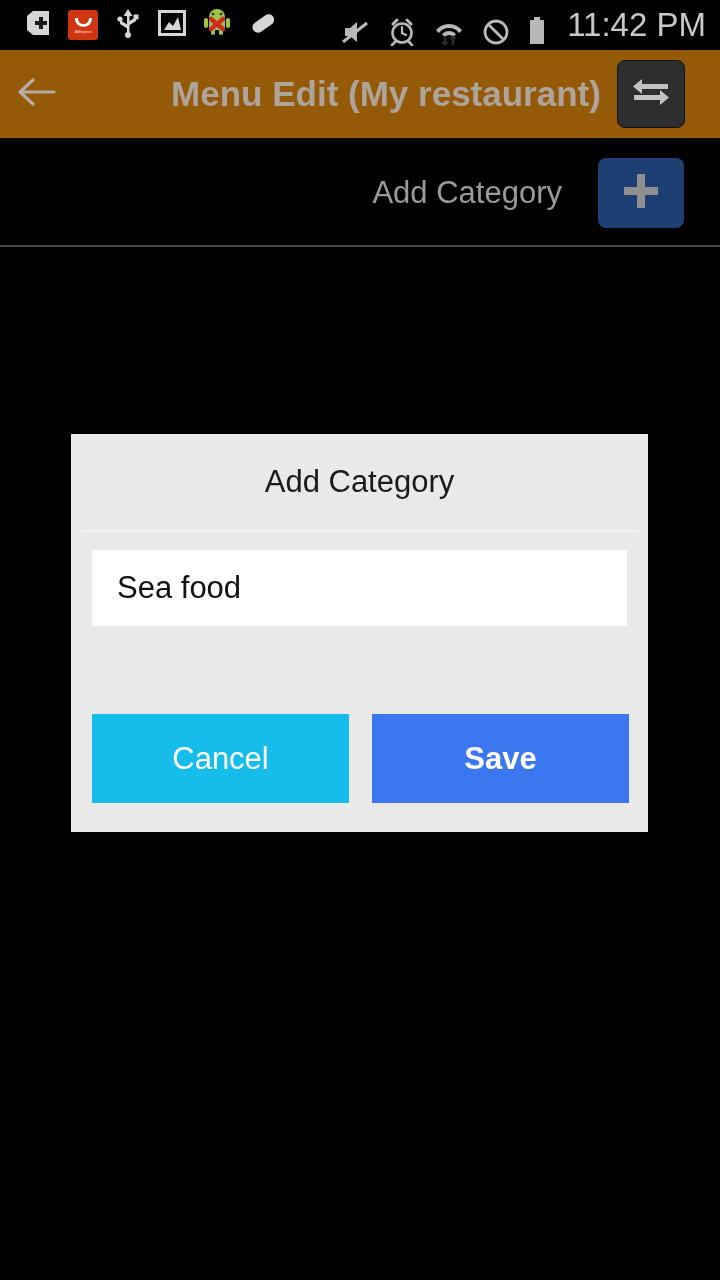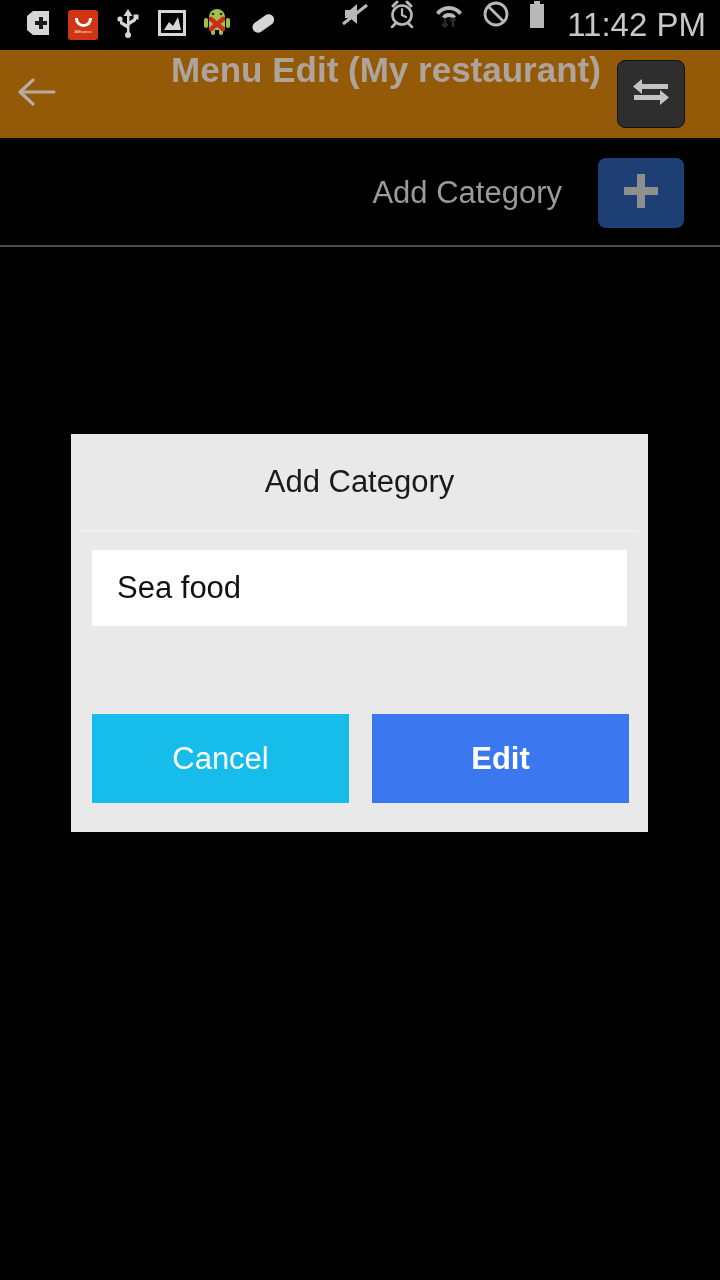--- a/index.html
+++ b/index.html
@@ -23,21 +23,21 @@
     display: flex; align-items: center;
   }
   .status-left {
     display: flex; align-items: center;
     gap: 16px;
     padding-left: 24px;
   }
   .status-right {
     position: absolute; right: 14px; top: 0;
     height: 50px;
-    display: flex; align-items: flex-start; gap: 16px;
+    display: flex; align-items: flex-end; gap: 16px;
   }
   .sicon { display: block; }
 
   .ali-logo {
     width: 30px; height: 30px;
     background: #cf3513;
     border-radius: 3px;
     display: flex; flex-direction: column;
     align-items: center; justify-content: center;
     position: relative;
@@ -61,21 +61,21 @@
     letter-spacing: 0px;
     line-height: 50px;
     margin-left: 4px;
   }
 
   
   .app-bar {
     position: absolute; top: 50px; left: 0;
     width: 720px; height: 88px;
     background: #955a08;
-    display: flex; 
+    display: flex; align-items: center;
   }
   .back-btn {
     width: 72px; height: 88px;
     display: flex; align-items: center; justify-content: center;
   }
   .app-title {
     flex: 1;
     text-align: center;
     color: #ada49c;
     font-size: 35px;
@@ -318,17 +318,17 @@
 
   <div class="dialog">
     <div class="dialog-title">Add Category</div>
     <div class="dialog-title-divider"></div>
     <div class="dialog-body">
       <input class="cat-input" type="text" value="Sea food" style="">
       
     </div>
     <div class="dialog-actions">
       <button class="btn btn-cancel">Cancel</button>
-      <button class="btn btn-save">Edit</button>
+      <button class="btn btn-save">Save</button>
     </div>
   </div>
 
 </div>
 
 </body></html>

